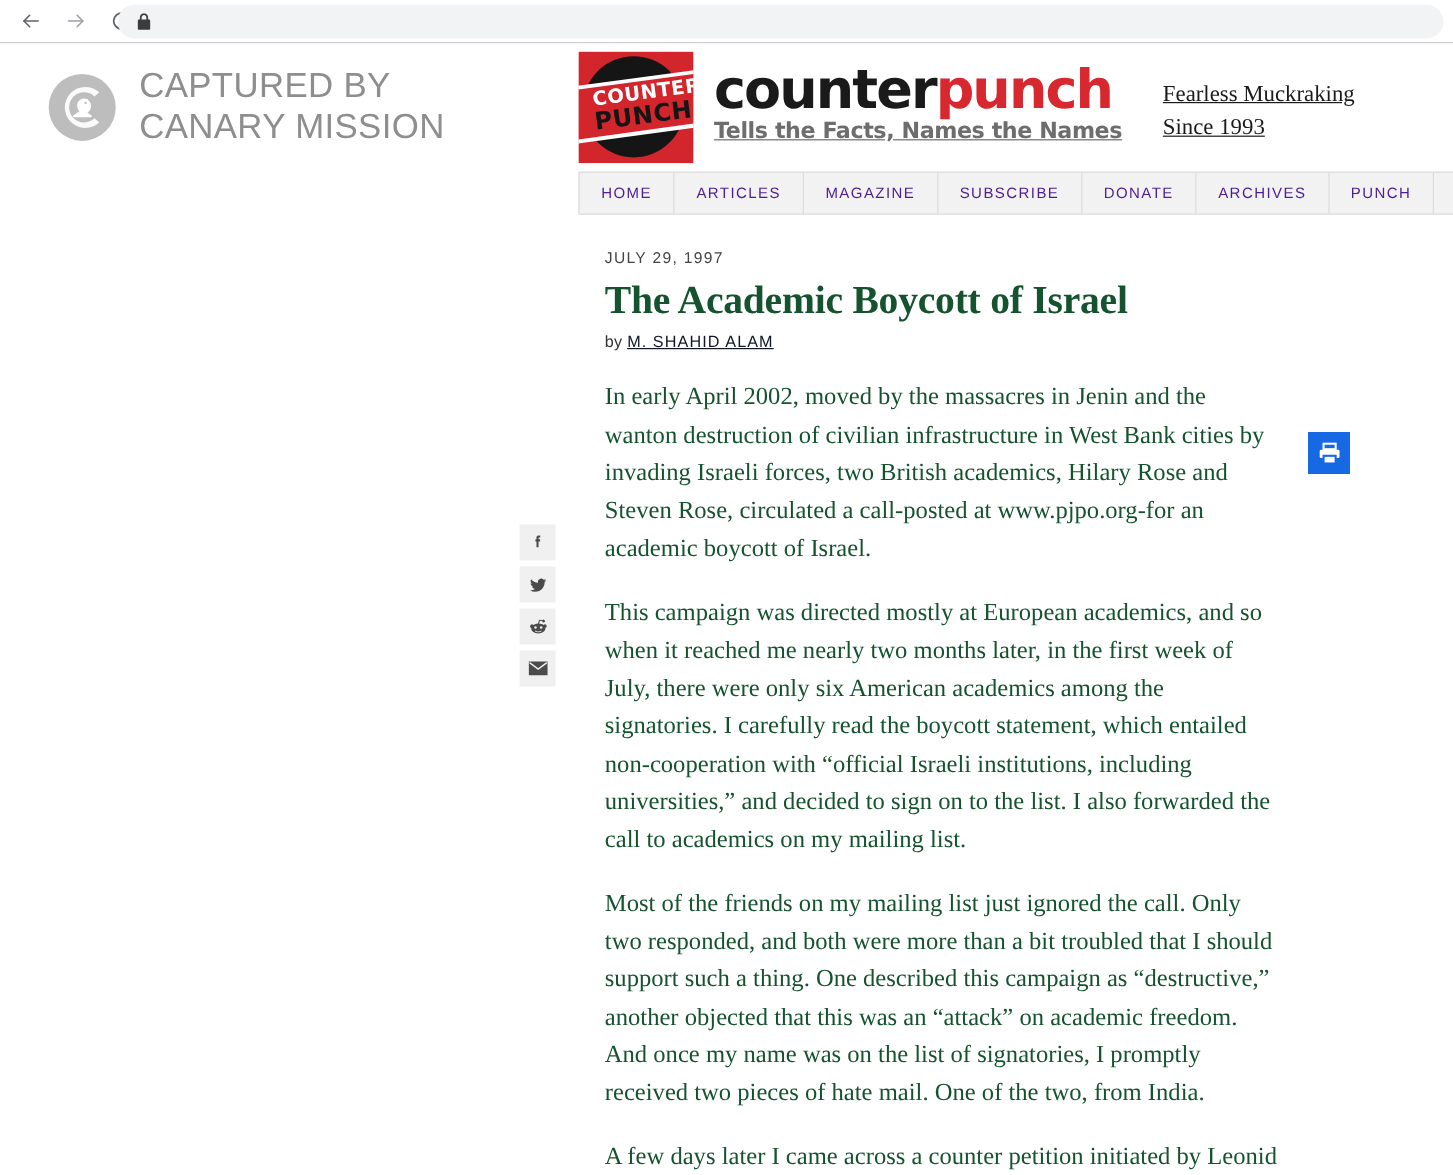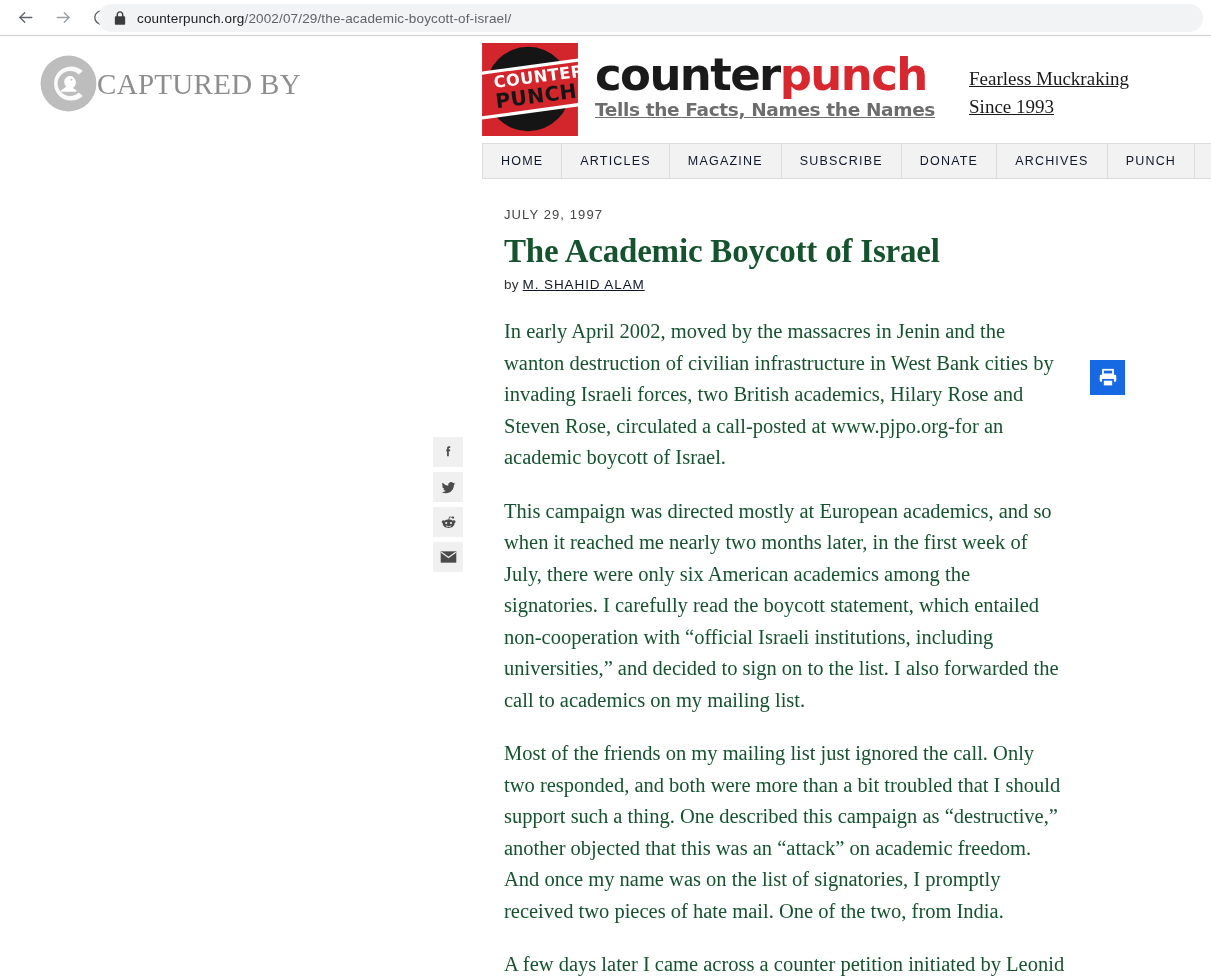--- a/index.html
+++ b/index.html
@@ -41,21 +41,22 @@
   }
   .url-text .host { color: #202124; }
 
   
   .watermark {
     position: absolute; left: 40px; top: 55px;
     display: flex; align-items: center;
   }
   .canary-logo { width: 57px; height: 57px; flex: 0 0 auto; }
   .watermark-text {
-    font-family: Liberation Serif, serif;
+    margin-left: 19px;
+    font-family: Liberation Sans, sans-serif;
     font-size: 29px; line-height: 34px;
     color: #8e8e8e; letter-spacing: 0.3px;
     font-weight: 400;
   }
   .watermark-text div { white-space: nowrap; }
 
   
   .site {
     position: absolute; left: 478px; top: 37px;
     width: 733px; height: 942px;
@@ -96,21 +97,21 @@
     border-top: 1px solid #dcdcdc;
     border-bottom: 1px solid #dcdcdc;
     display: flex; align-items: stretch;
   }
   .site-nav .item {
     display: flex; align-items: center; justify-content: center;
     padding: 0 18px;
     border-right: 1px solid #dcdcdc;
     font-family: "Liberation Sans", sans-serif;
     font-size: 12.5px; letter-spacing: 1.2px;
-    color: #0f172a; white-space: nowrap;
+    color: #4c1d95; white-space: nowrap;
   }
   .site-nav .item:first-child { border-left: 1px solid #dcdcdc; }
 
   
   .article { padding: 28px 0 0 26px; width: 600px; }
   .kicker {
     font-family: "Liberation Sans", sans-serif;
     font-size: 13px; letter-spacing: 1.1px; color: #444;
     margin-bottom: 9px;
   }
@@ -178,33 +179,33 @@
         <polyline points="20.6,3.6 20.6,8.2 16,8.2"></polyline>
       </svg>
     </div>
 
     <div class="omnibox">
       <span class="lock-icon">
         <svg width="12" height="14" viewBox="0 0 14 16">
           <path fill="#3c3c3c" d="M7 0C4.8 0 3 1.8 3 4v2H2.2C1.5 6 1 6.5 1 7.2v7.6c0 .7.5 1.2 1.2 1.2h9.6c.7 0 1.2-.5 1.2-1.2V7.2c0-.7-.5-1.2-1.2-1.2H11V4c0-2.2-1.8-4-4-4zm0 1.7c1.3 0 2.3 1 2.3 2.3v2H4.7V4c0-1.3 1-2.3 2.3-2.3z"></path>
         </svg>
       </span>
-      <span class="url-text"><span class="host">counterpunch.org</span><span>/2002/07/29/the-academic-boycott-of-israel/</span></span>
     </div>
   </div>
 
   <div class="watermark">
     <svg class="canary-logo" viewBox="0 0 100 100">
       <circle cx="50" cy="50" r="49" fill="#bdbdbd"></circle>
       <path d="M75 28 A30 30 0 1 0 75 72 L68 66 A22 22 0 1 1 68 34 Z" fill="#ffffff" opacity="0.92"></path>
       <path d="M58 38 c-6 -3 -13 0 -15 6 c-1.5 5 0.5 9 3 11.5 l-9 6.5 c-1 0.8 -0.4 2.3 0.9 2.3 l25 0 c1.3 0 1.8 -1.6 0.7 -2.4 l-6 -4.2 c4.5 -2.5 6.5 -8 4.8 -13 c-0.6 -1.8 -1.6 -3.3 -2.9 -4.4 z" fill="#ffffff"></path>
       <circle cx="55" cy="43.5" r="1.7" fill="#bdbdbd"></circle>
     </svg>
     <div class="watermark-text">
       <div>CAPTURED BY</div>
+      <div>CANARY MISSION</div>
     </div>
   </div>
 
   <div class="site">
 
     <div class="masthead">
       <svg class="cp-logo" viewBox="0 0 100 97">
         <rect x="0" y="0" width="100" height="97" fill="#d2262c"></rect>
         <circle cx="48" cy="48" r="44" fill="#151515"></circle>
         <g>

